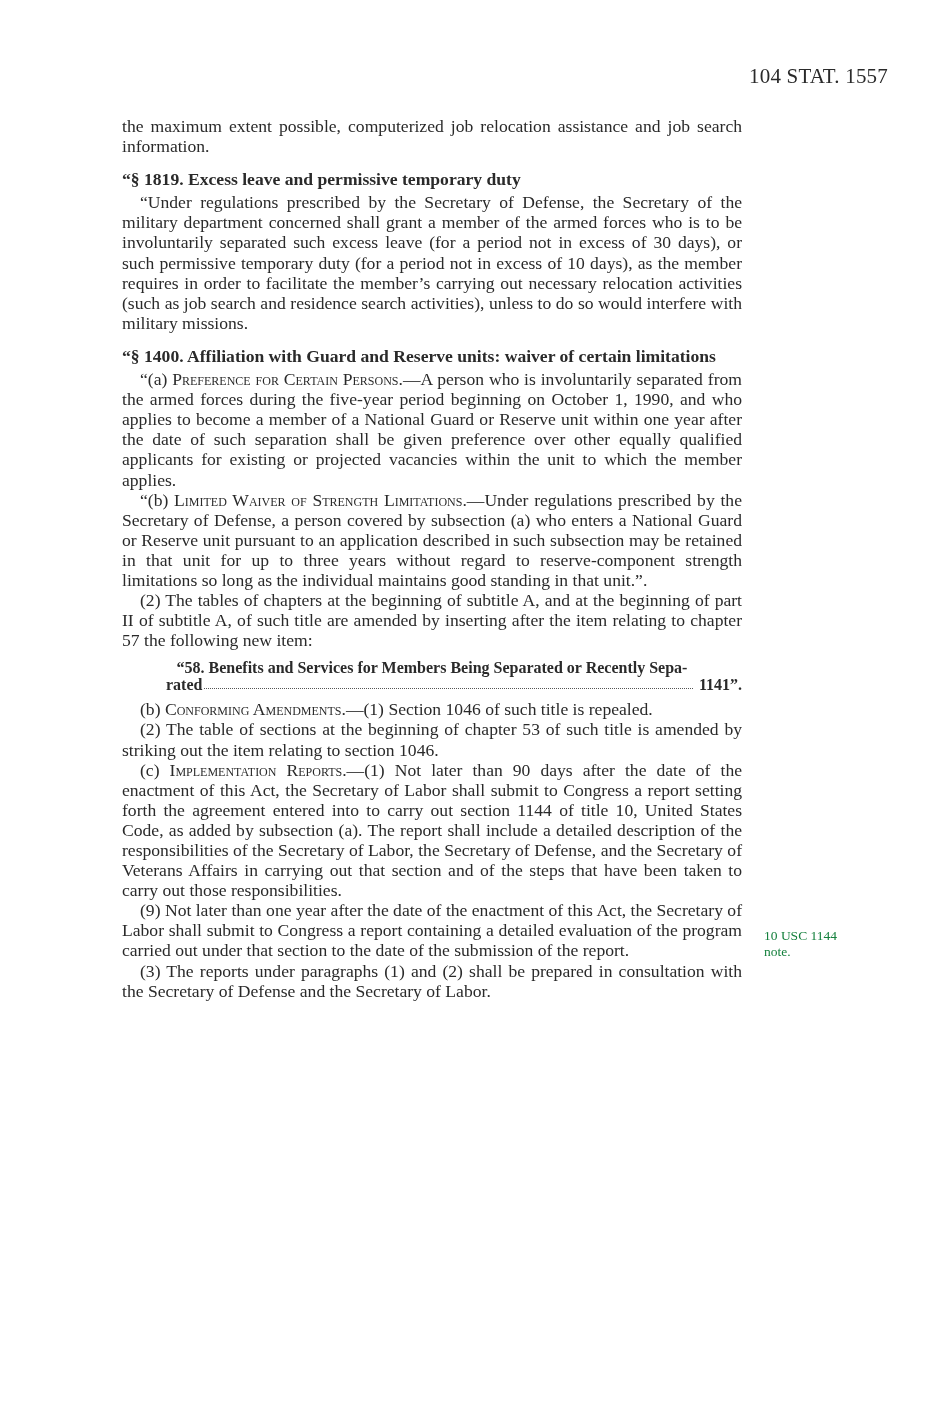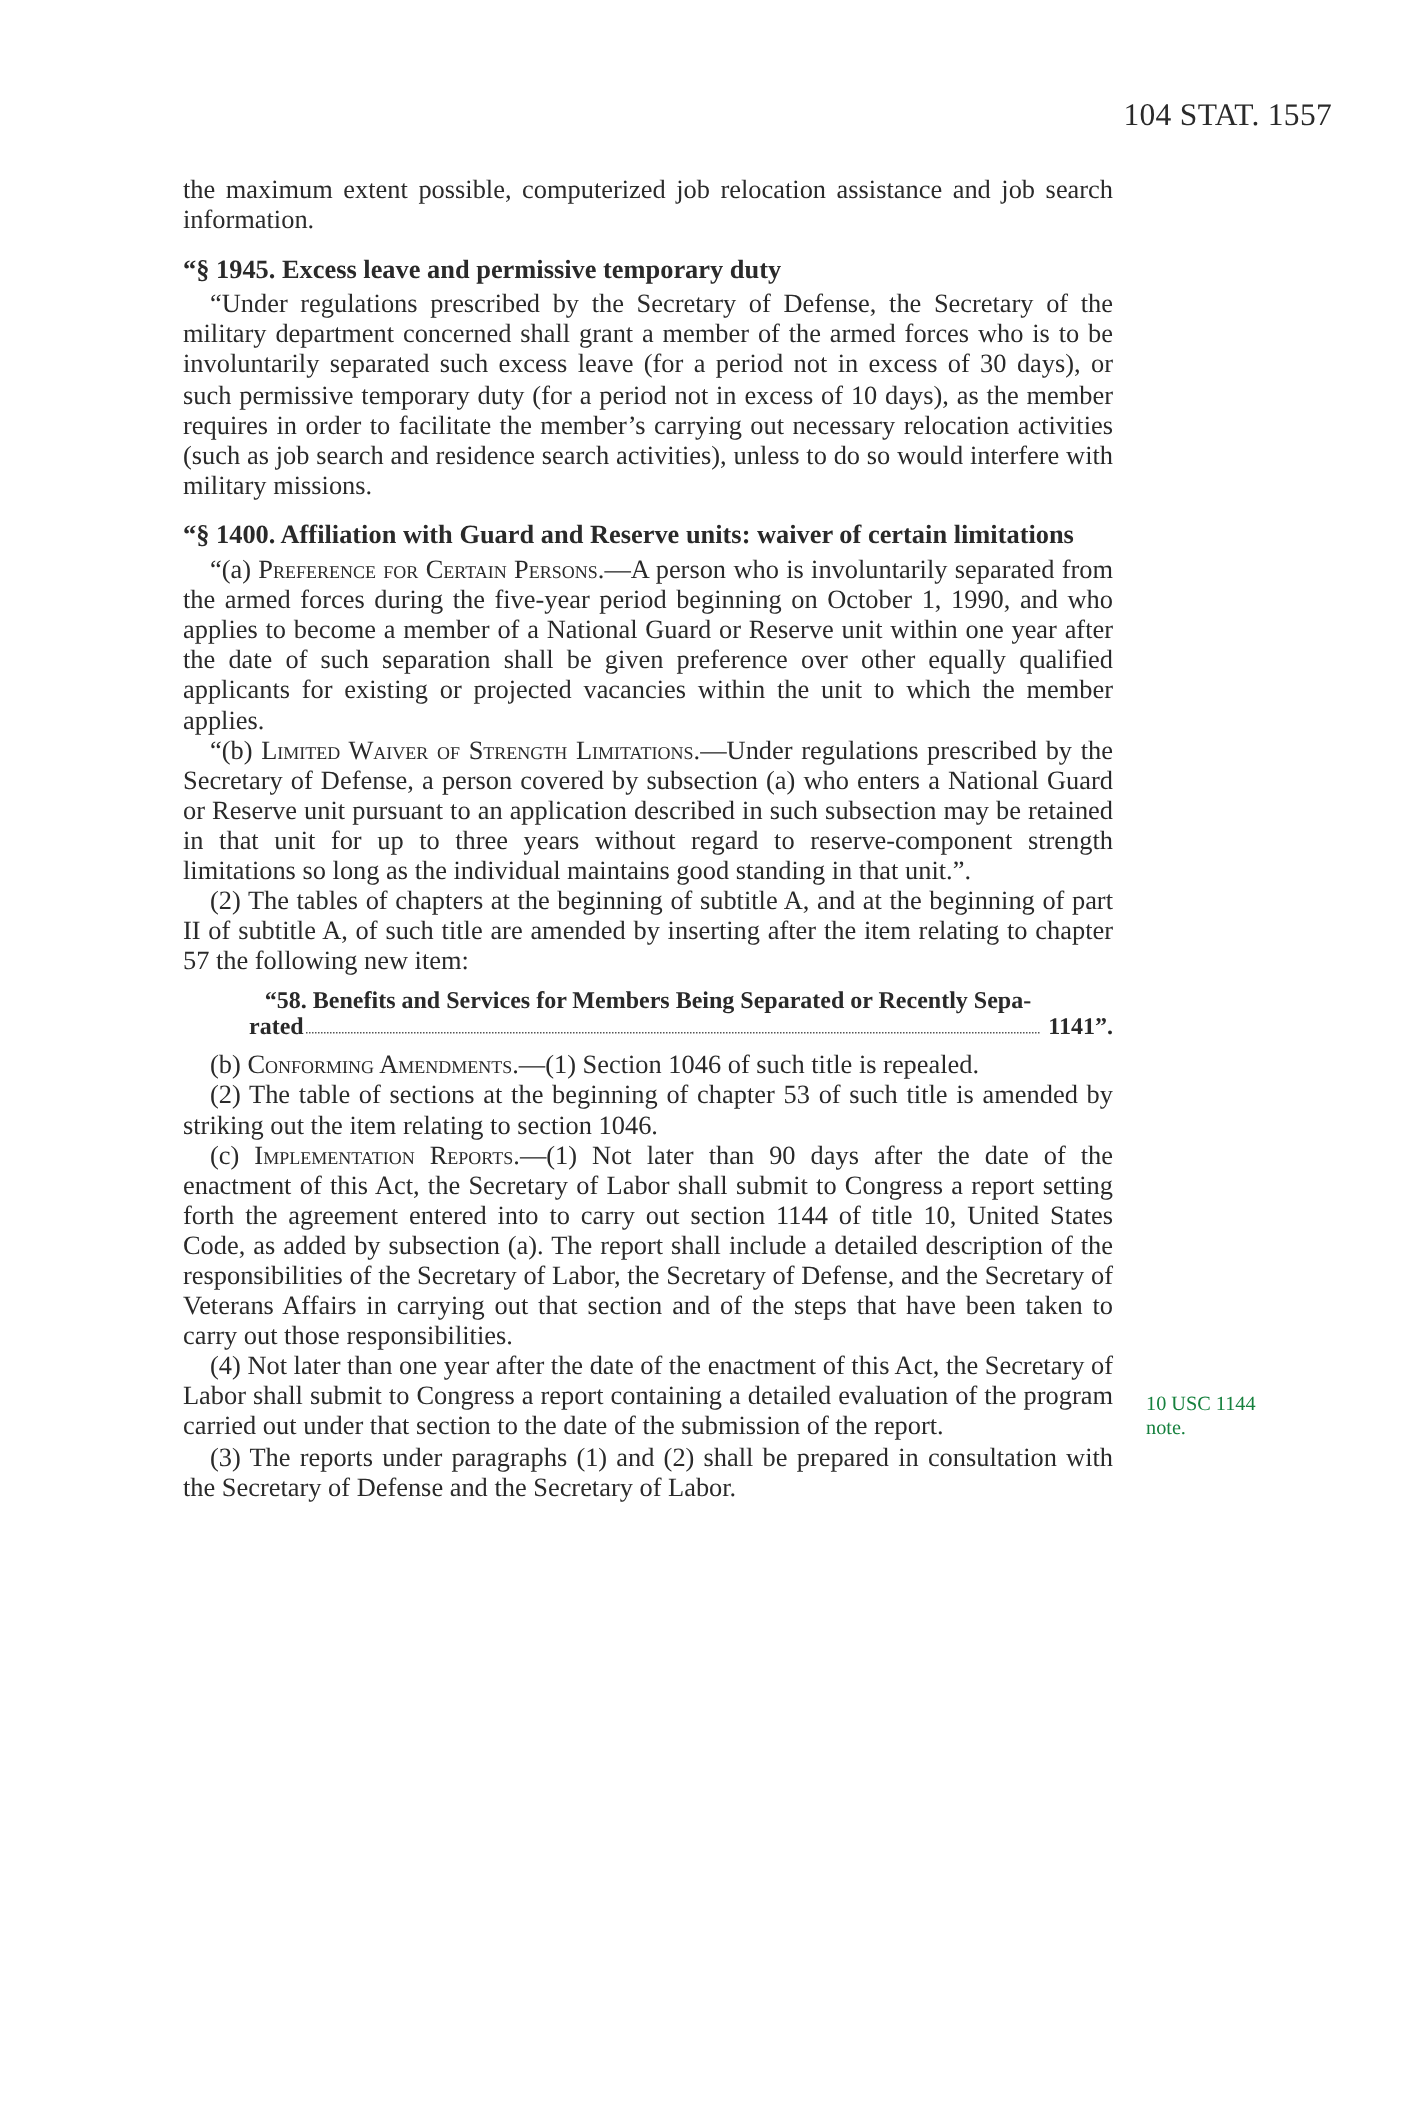--- a/index.html
+++ b/index.html
@@ -76,21 +76,21 @@
 </head>
 <body>
 
 <div class="header">
   <span class="right">104 STAT. 1557</span>
 </div>
 
 <div class="body-col">
   <p>the maximum extent possible, computerized job relocation assistance and job search information.</p>
 
-  <p class="section-heading">“§ 1945. Excess leave and permissive temporary duty</p>
+  <p class="section-heading">“§ 1819. Excess leave and permissive temporary duty</p>
   <p class="indent">“Under regulations prescribed by the Secretary of Defense, the Secretary of the military department concerned shall grant a member of the armed forces who is to be involuntarily separated such excess leave (for a period not in excess of 30 days), or such permissive temporary duty (for a period not in excess of 10 days), as the member requires in order to facilitate the member’s carrying out necessary relocation activities (such as job search and residence search activities), unless to do so would interfere with military missions.</p>
 
   <p class="section-heading">“§ 1400. Affiliation with Guard and Reserve units: waiver of certain limitations</p>
   <p class="indent"><span>“(a) </span><span class="sc">Preference for Certain Persons.</span><span>—A person who is involuntarily separated from the armed forces during the five-year period beginning on October 1, 1990, and who applies to become a member of a National Guard or Reserve unit within one year after the date of such separation shall be given preference over other equally qualified applicants for existing or projected vacancies within the unit to which the member applies.</span></p>
   <p class="indent"><span>“(b) </span><span class="sc">Limited Waiver of Strength Limitations.</span><span>—Under regulations prescribed by the Secretary of Defense, a person covered by subsection (a) who enters a National Guard or Reserve unit pursuant to an application described in such subsection may be retained in that unit for up to three years without regard to reserve-component strength limitations so long as the individual maintains good standing in that unit.”.</span></p>
 
   <p class="indent">(2) The tables of chapters at the beginning of subtitle A, and at the beginning of part II of subtitle A, of such title are amended by inserting after the item relating to chapter 57 the following new item:</p>
 
   <div class="toc-item">
     <div>“58. Benefits and Services for Members Being Separated or Recently Sepa-</div>
@@ -98,20 +98,20 @@
       <span>rated</span>
       <span class="leader"></span>
       <span>1141”.</span>
     </div>
   </div>
 
   <p class="indent"><span>(b) </span><span class="sc">Conforming Amendments.</span><span>—(1) Section 1046 of such title is repealed.</span></p>
   <p class="indent">(2) The table of sections at the beginning of chapter 53 of such title is amended by striking out the item relating to section 1046.</p>
 
   <p class="indent"><span>(c) </span><span class="sc">Implementation Reports.</span><span>—(1) Not later than 90 days after the date of the enactment of this Act, the Secretary of Labor shall submit to Congress a report setting forth the agreement entered into to carry out section 1144 of title 10, United States Code, as added by subsection (a). The report shall include a detailed description of the responsibilities of the Secretary of Labor, the Secretary of Defense, and the Secretary of Veterans Affairs in carrying out that section and of the steps that have been taken to carry out those responsibilities.</span></p>
-  <p class="indent">(4) Not later than one year after the date of the enactment of this Act, the Secretary of Labor shall submit to Congress a report containing a detailed evaluation of the program carried out under that section to the date of the submission of the report.</p>
+  <p class="indent">(9) Not later than one year after the date of the enactment of this Act, the Secretary of Labor shall submit to Congress a report containing a detailed evaluation of the program carried out under that section to the date of the submission of the report.</p>
   <p class="indent">(3) The reports under paragraphs (1) and (2) shall be prepared in consultation with the Secretary of Defense and the Secretary of Labor.</p>
 </div>
 
 <div class="margin-note">
   <div>10 USC 1144</div>
   <div>note.</div>
 </div>
 
 </body></html>

